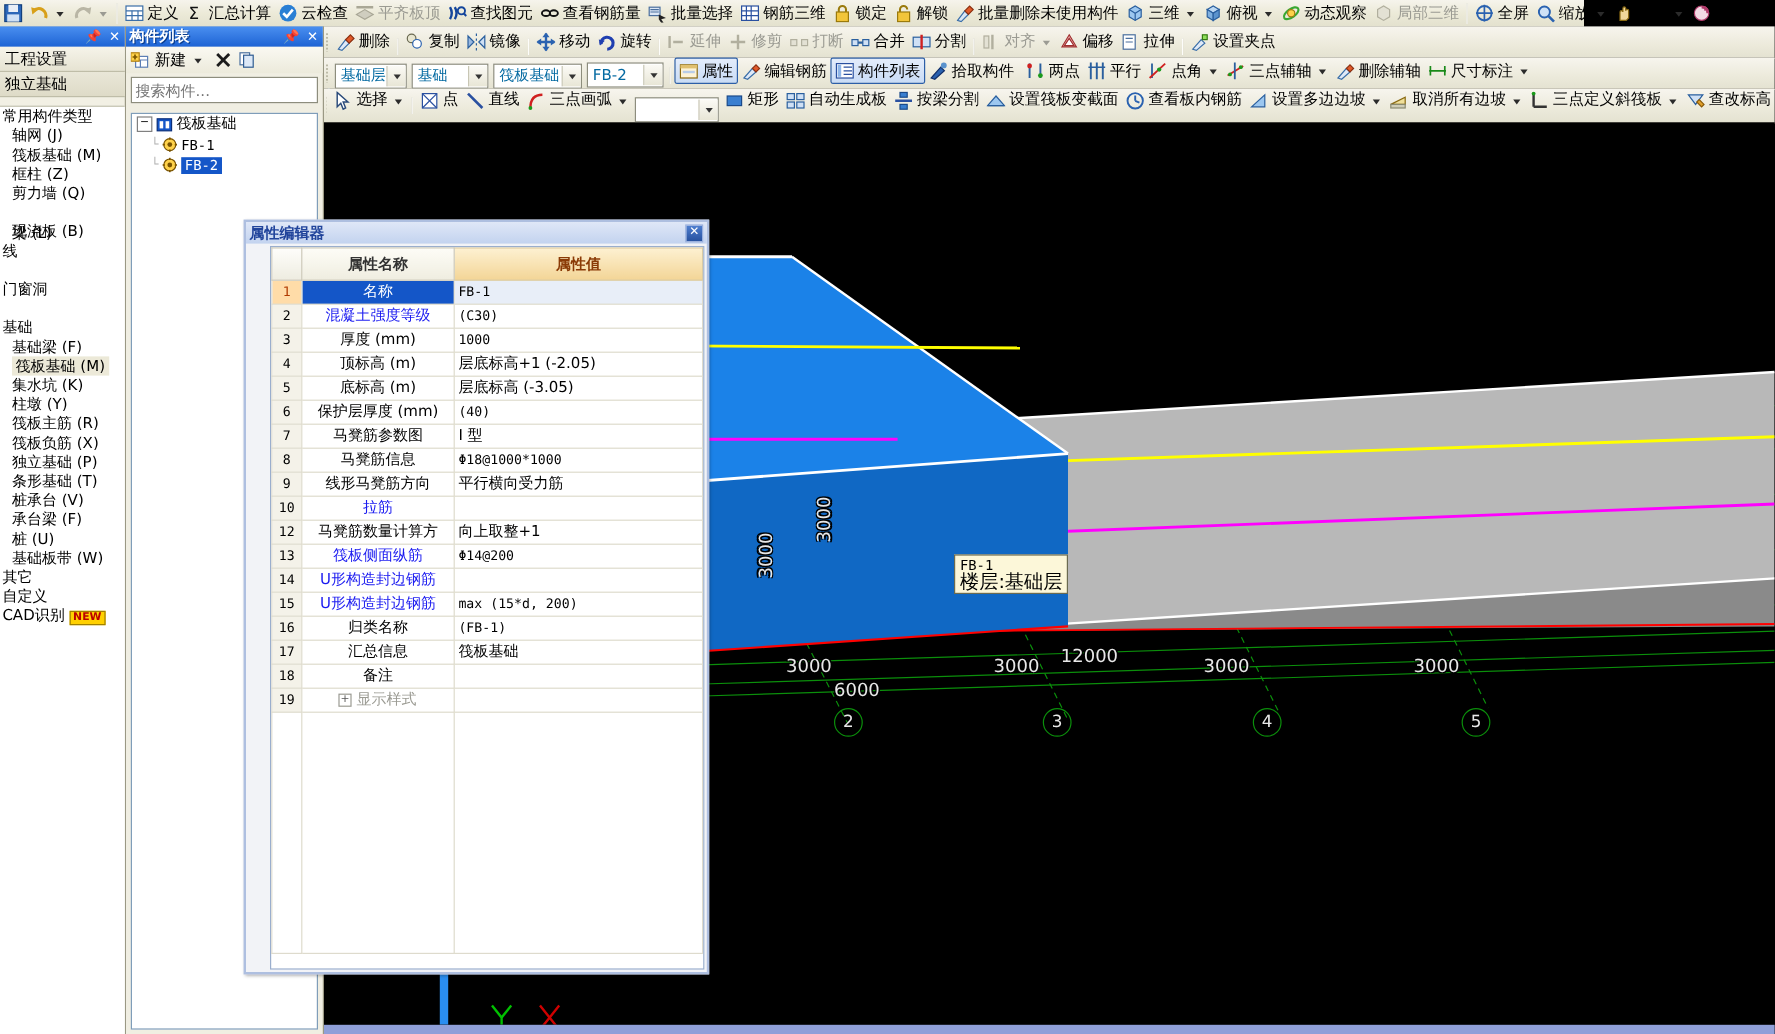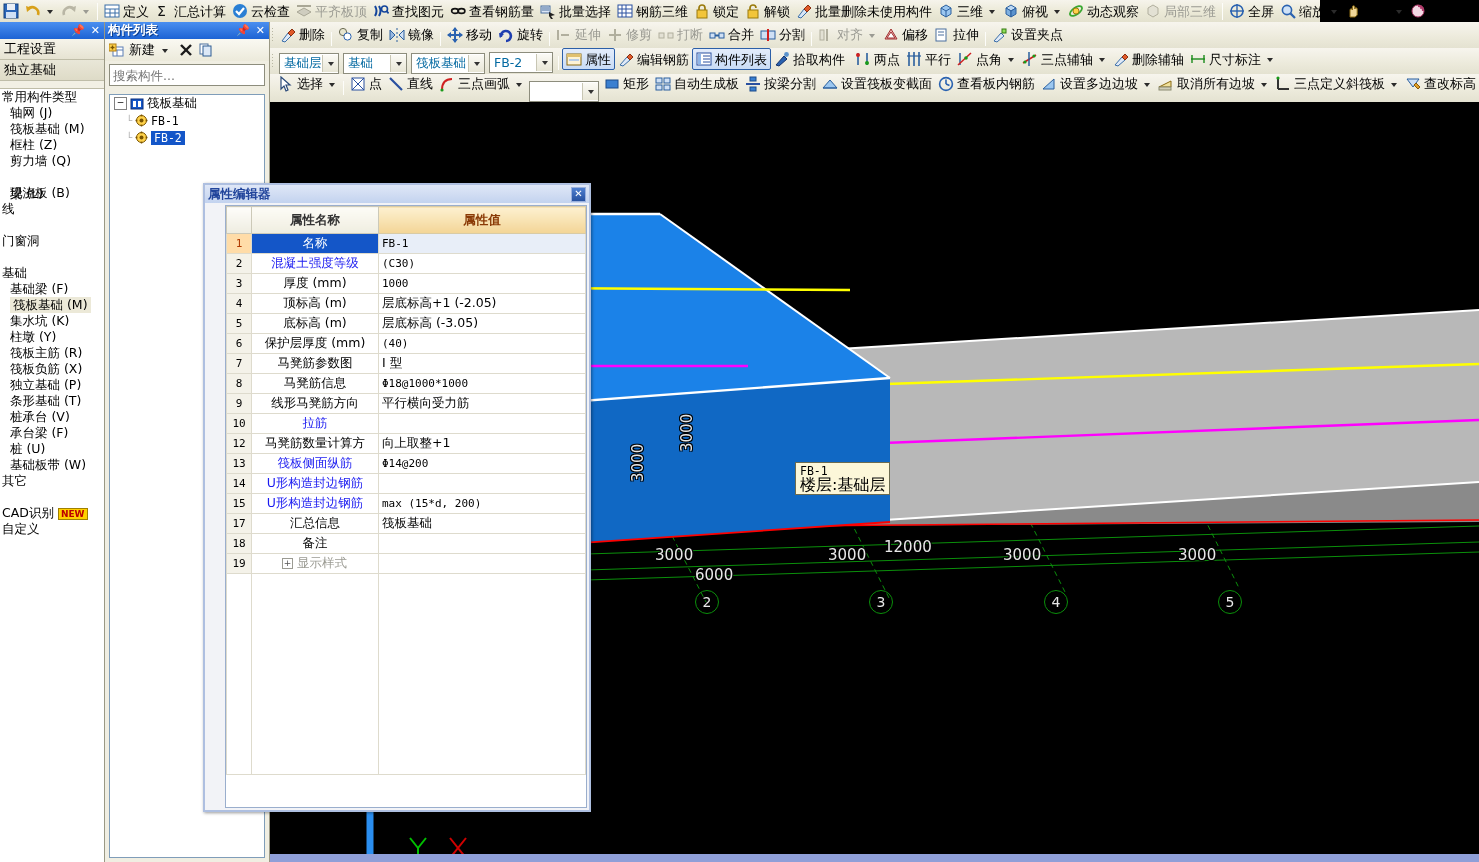--- a/index.html
+++ b/index.html
@@ -403,21 +403,21 @@
       <div class="tn ind"><span class="" style="padding: 0px; height: 16px; display: inline-block;">柱墩 (Y)</span></div>
       <div class="tn ind"><span class="" style="padding: 0px; height: 16px; display: inline-block;">筏板主筋 (R)</span></div>
       <div class="tn ind"><span class="" style="padding: 0px; height: 16px; display: inline-block;">筏板负筋 (X)</span></div>
       <div class="tn ind"><span class="" style="padding: 0px; height: 16px; display: inline-block;">独立基础 (P)</span></div>
       <div class="tn ind"><span class="" style="padding: 0px; height: 16px; display: inline-block;">条形基础 (T)</span></div>
       <div class="tn ind"><span class="" style="padding: 0px; height: 16px; display: inline-block;">桩承台 (V)</span></div>
       <div class="tn ind"><span class="" style="padding: 0px; height: 16px; display: inline-block;">承台梁 (F)</span></div>
       <div class="tn ind"><span class="" style="padding: 0px; height: 16px; display: inline-block;">桩 (U)</span></div>
       <div class="tn ind"><span class="" style="padding: 0px; height: 16px; display: inline-block;">基础板带 (W)</span></div>
       <div class="tn grp"><span class="" style="padding: 0px; height: 16px; display: inline-block;">其它</span></div>
-      <div class="tn grp"><span class="" style="padding: 0px; height: 16px; display: inline-block; margin-top: 32px;">自定义</span></div>
+      <div class="tn grp"><span class="" style="padding: 0px; height: 16px; display: inline-block;">自定义</span></div>
       <div class="tn grp"><span class="" style="padding: 0px; height: 16px; display: inline-block;">CAD识别</span><span style="background: rgb(255, 208, 0); color: rgb(187, 0, 0); font-size: 9px; font-weight: bold; padding: 0px 2px; margin-left: 4px; border: 1px solid rgb(160, 128, 0);">NEW</span></div>
     </div>
 </div>
 
 <div id="complist">
   <div id="cl-title">
     <span class="t">构件列表</span>
     <span class="lp-btn" style="margin-right:6px">📌</span>
     <span class="lp-btn" style="margin-right:4px">✕</span>
   </div>
@@ -1030,20 +1030,25 @@
             <td class="idx">14</td>
             <td class="nm link">U形构造封边钢筋</td>
             <td class="val"></td>
           </tr>
           <tr class="">
             <td class="idx">15</td>
             <td class="nm link">U形构造封边钢筋</td>
             <td class="val monoval">max (15*d, 200)</td>
           </tr>
           <tr class="">
+            <td class="idx">16</td>
+            <td class="nm">归类名称</td>
+            <td class="val monoval">(FB-1)</td>
+          </tr>
+          <tr class="">
             <td class="idx">17</td>
             <td class="nm">汇总信息</td>
             <td class="val">筏板基础</td>
           </tr>
           <tr class="">
             <td class="idx">18</td>
             <td class="nm">备注</td>
             <td class="val"></td>
           </tr>
           <tr class="">

